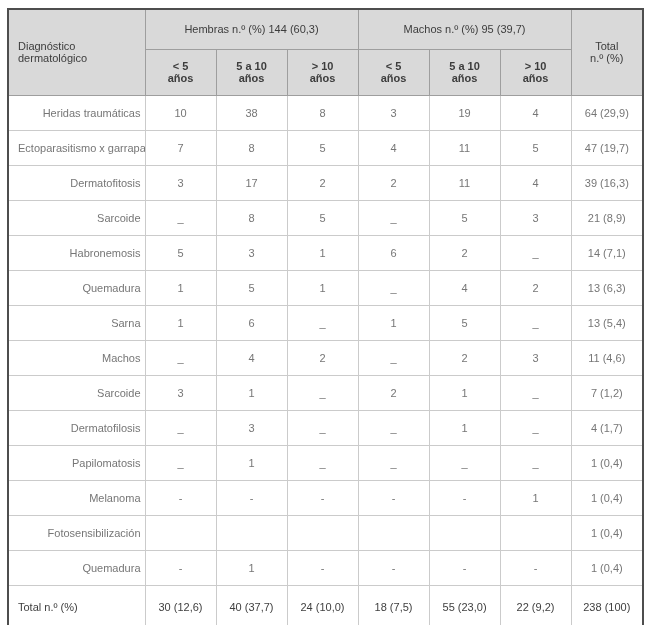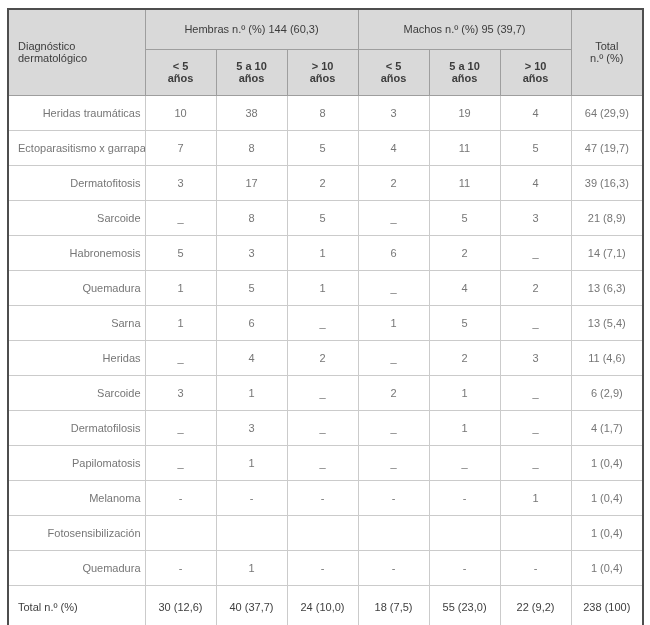--- a/index.html
+++ b/index.html
@@ -156,38 +156,38 @@
           <td class="label-cell">Sarna</td>
           <td>1</td>
           <td>6</td>
           <td>_</td>
           <td>1</td>
           <td>5</td>
           <td>_</td>
           <td class="total-cell">13 (5,4)</td>
         </tr>
         <tr>
-          <td class="label-cell">Heridas</td>
+          <td class="label-cell">Machos</td>
           <td>_</td>
           <td>4</td>
           <td>2</td>
           <td>_</td>
           <td>2</td>
           <td>3</td>
           <td class="total-cell">11 (4,6)</td>
         </tr>
         <tr>
           <td class="label-cell">Sarcoide</td>
           <td>3</td>
           <td>1</td>
           <td>_</td>
           <td>2</td>
           <td>1</td>
           <td>_</td>
-          <td class="total-cell">6 (2,9)</td>
+          <td class="total-cell">7 (1,2)</td>
         </tr>
         <tr>
           <td class="label-cell">Dermatofilosis</td>
           <td>_</td>
           <td>3</td>
           <td>_</td>
           <td>_</td>
           <td>1</td>
           <td>_</td>
           <td class="total-cell">4 (1,7)</td>

